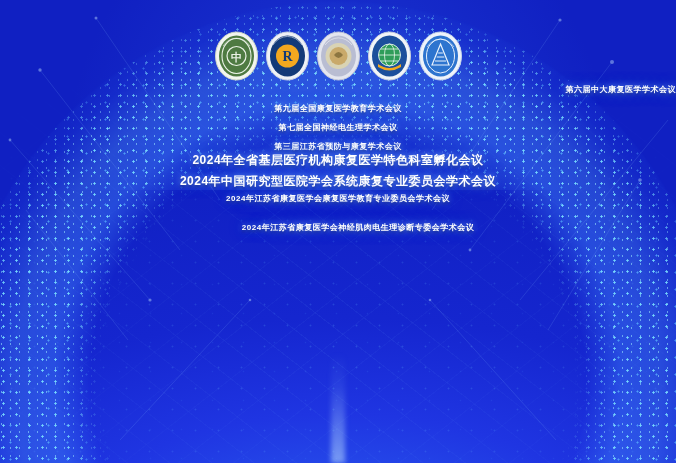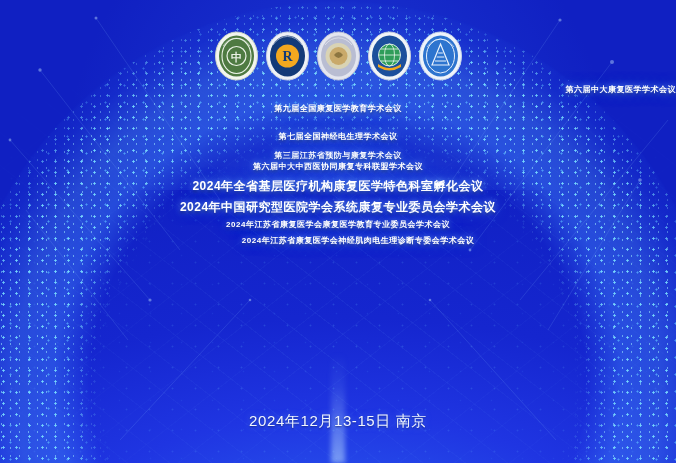--- a/index.html
+++ b/index.html
@@ -143,27 +143,27 @@
     font-weight: 700;
     letter-spacing: 0.5px;
     line-height: 1.02;
     white-space: nowrap;
     text-shadow:
       0 0 6px rgba(120,180,255,0.85),
       0 0 14px rgba(70,130,255,0.55),
       0 2px 3px rgba(6,14,90,0.75);
   }
   .title-line.t1 { font-size: 24px; margin-bottom: 11px; text-align: right; }
-  .title-line.t2 { font-size: 24px; margin-bottom: 20px; }
+  .title-line.t2 { font-size: 24px; margin-bottom: 11px; }
   .title-line.t3 { font-size: 24px; margin-bottom: 11px; }
   .title-line.t4 { font-size: 24px; margin-bottom: 2px; }
   .title-line.t5 { font-size: 23px; margin-bottom: 9px; }
   .title-line.t6 { font-size: 23px; margin-bottom: 9px; }
   .title-line.t7 { font-size: 22px; margin-bottom: 8px; }
-  .title-line.t8 { font-size: 22px; margin-bottom: 8px; }
+  .title-line.t8 { font-size: 22px; margin-bottom: 21px; }
   .title-line.t9 { font-size: 22px; margin-bottom: 0; margin-left: 40px; }
 
   
   .date-line {
     position: absolute;
     left: 0;
     right: 0;
     top: 412px;
     z-index: 6;
     text-align: center;
@@ -271,22 +271,20 @@
       </svg>
     </div>
 
   </div>
 
   <div class="titles">
     <div class="title-line t1" style="font-size: 8px;">第六届中大康复医学学术会议</div>
     <div class="title-line t2" style="font-size: 8px;">第九届全国康复医学教育学术会议</div>
     <div class="title-line t3" style="font-size: 8px;">第七届全国神经电生理学术会议</div>
     <div class="title-line t4" style="font-size: 8px;">第三届江苏省预防与康复学术会议</div>
-    <div class="title-line t5" style="font-size: 8px;">第六届中大中西医协同康复专科联盟学术会议</div>
     <div class="title-line t6" style="font-size: 12px;">2024年全省基层医疗机构康复医学特色科室孵化会议</div>
     <div class="title-line t7" style="font-size: 12px;">2024年中国研究型医院学会系统康复专业委员会学术会议</div>
     <div class="title-line t8" style="font-size: 8px;">2024年江苏省康复医学会康复医学教育专业委员会学术会议</div>
     <div class="title-line t9" style="font-size: 8px;">2024年江苏省康复医学会神经肌肉电生理诊断专委会学术会议</div>
   </div>
 
-  <div class="date-line">2024年12月13-15日  南京</div>
 
 </div>
 
 </body></html>

